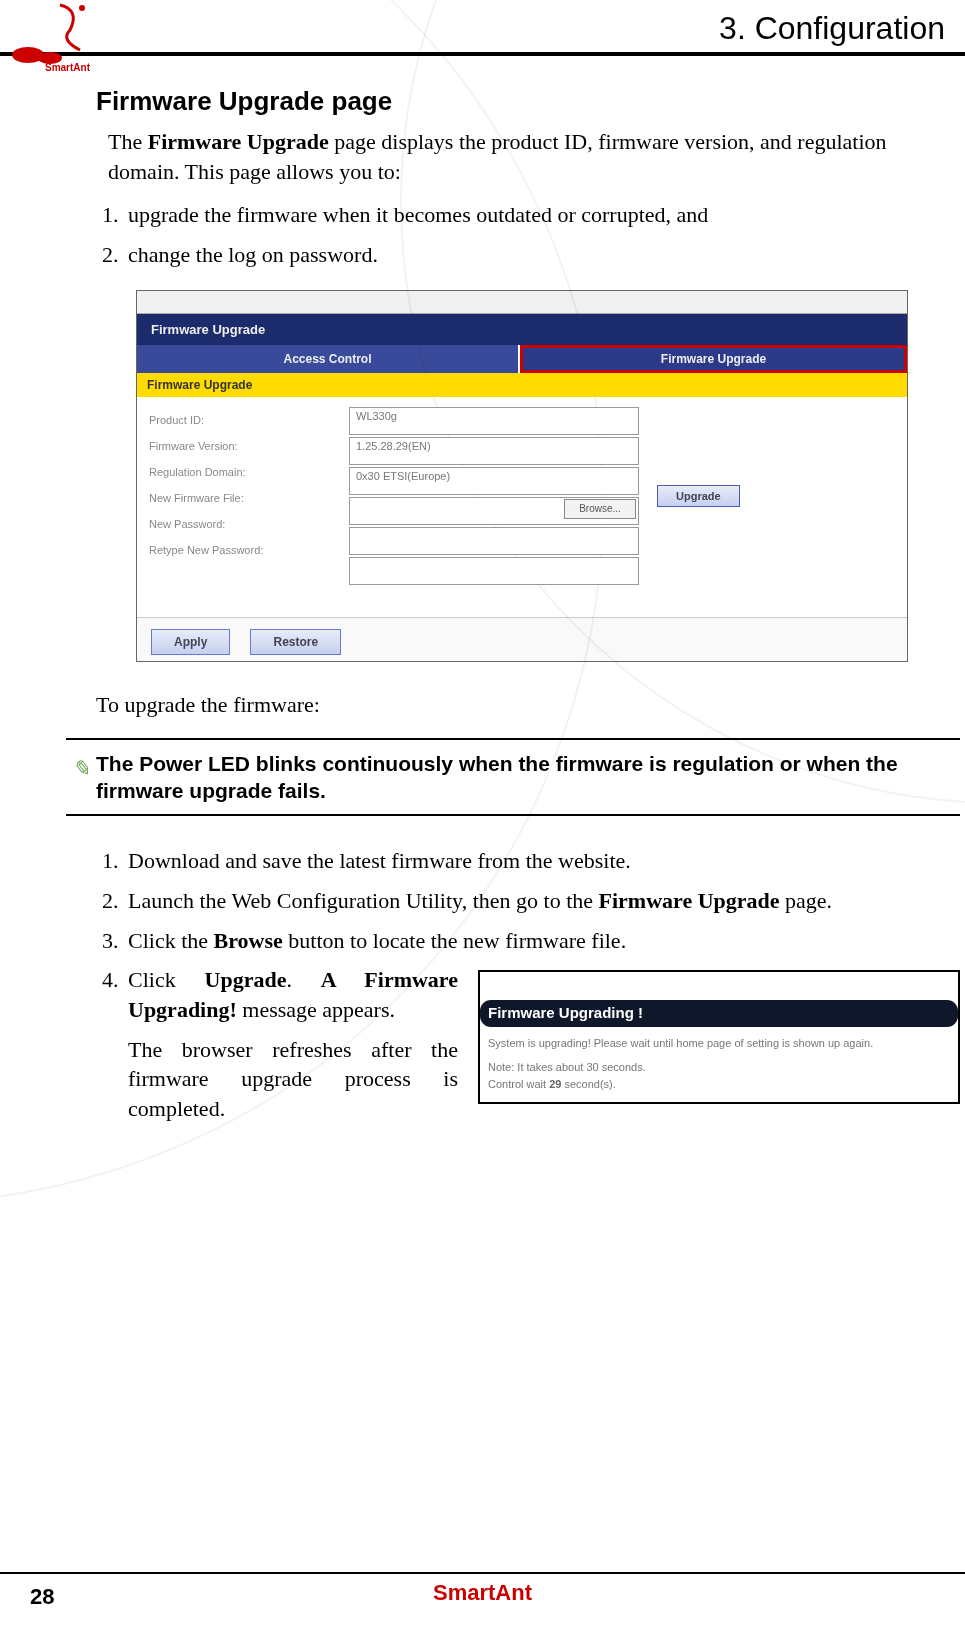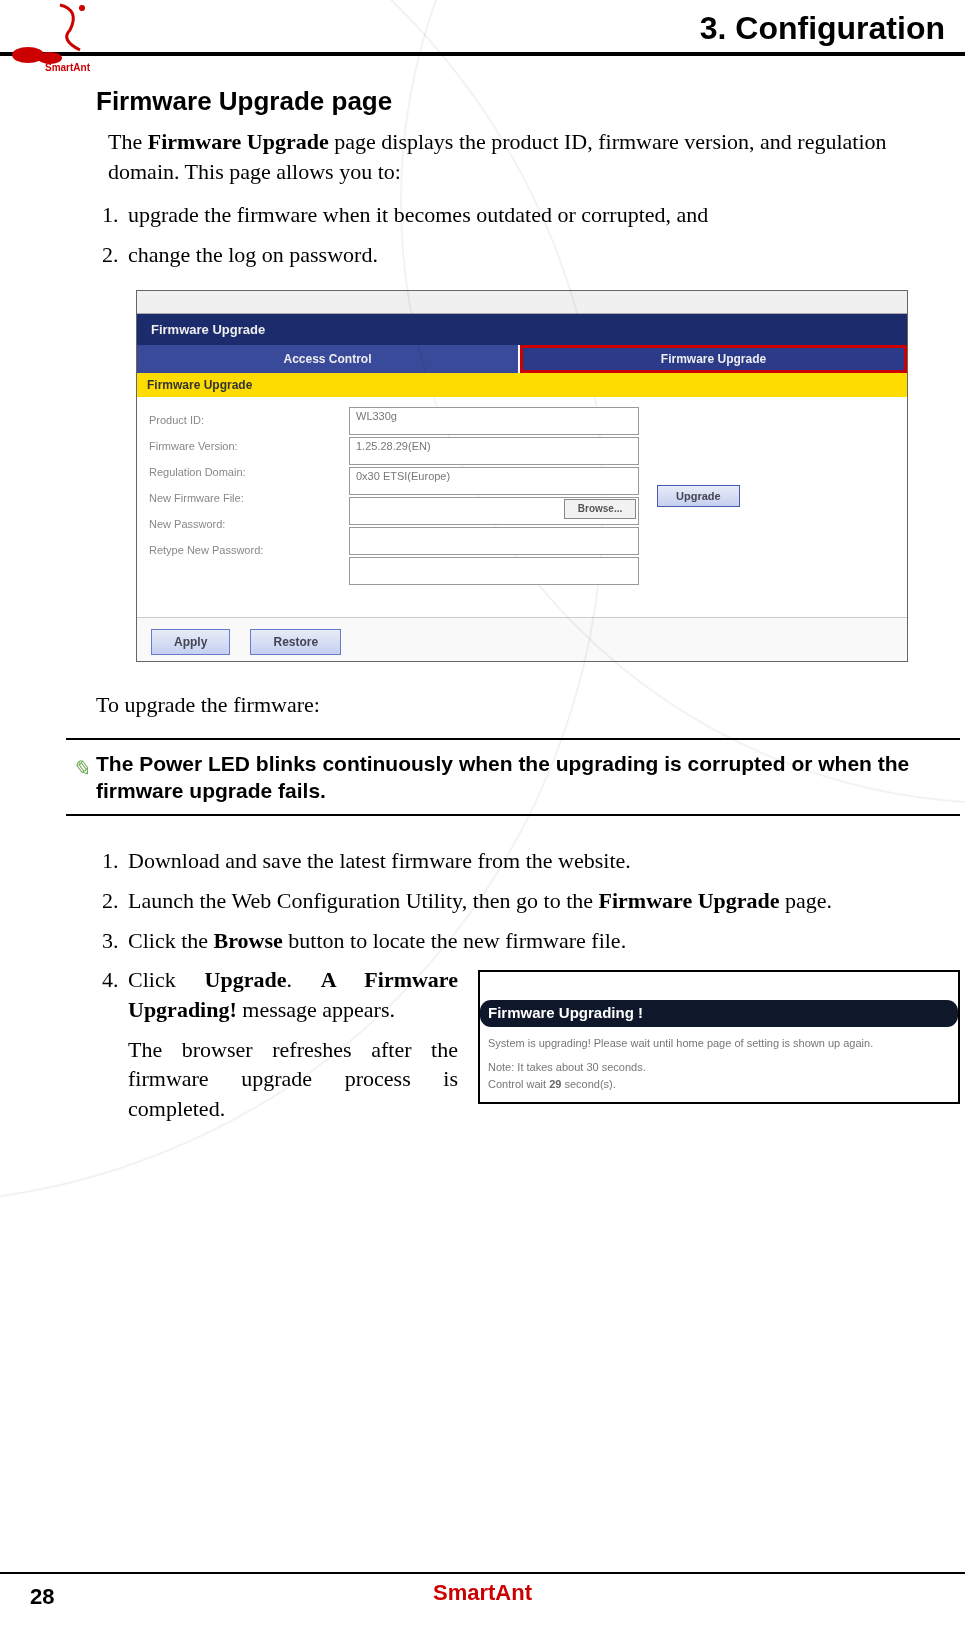--- a/index.html
+++ b/index.html
@@ -22,21 +22,21 @@
   }
   .logo {
     position: absolute;
     top: 0;
     left: 10px;
     width: 100px;
     height: 75px;
   }
   .chapter-title {
     font-family: Arial, Helvetica, sans-serif;
-    font-weight: bold;
+    font-weight: normal;
     font-size: 32px;
     text-align: right;
     padding-right: 20px;
     padding-bottom: 5px;
   }
   .header-line {
     border-top: 2px solid #000;
     margin: 0;
   }
   .content {
@@ -140,21 +140,20 @@
     right: 2px;
     top: 1px;
     height: 18px;
     width: 70px;
     background: #f2f2f2;
     border: 1px solid #888;
     font-size: 10px;
     text-align: center;
     line-height: 17px;
     color: #555;
-    font-weight: bold;
   }
   .ss1-upgrade {
     display: inline-block;
     margin-left: 18px;
     border: 1px solid #4a5aaf;
     background: linear-gradient(#e8ecf8, #c5d0ef);
     color: #445;
     font-size: 11px;
     font-weight: bold;
     padding: 4px 18px;
@@ -334,21 +333,21 @@
     <div class="ss1-bottom">
       <span class="ss1-btn">Apply</span>
       <span class="ss1-btn">Restore</span>
     </div>
   </div>
 
   <p class="upgrade-intro">To upgrade the firmware:</p>
 
   <div class="note-box">
     <div class="note-icon">✎</div>
-    <div class="note-text">The Power LED blinks continuously when the upgrading is corrupted or when the firmware upgrade fails.</div>
+    <div class="note-text">The Power LED blinks continuously when the firmware is regulation or when the firmware upgrade fails.</div>
   </div>
 
   <ol class="num">
     <li>Download and save the latest firmware from the  website.</li>
     <li>
       <span>Launch the Web Configuration Utility, then go to the </span><span class="bold">Firmware Upgrade</span><span> page.</span>
     </li>
     <li>
       <span>Click the </span><span class="bold">Browse</span><span> button to locate the new firmware file.</span>
     </li>

